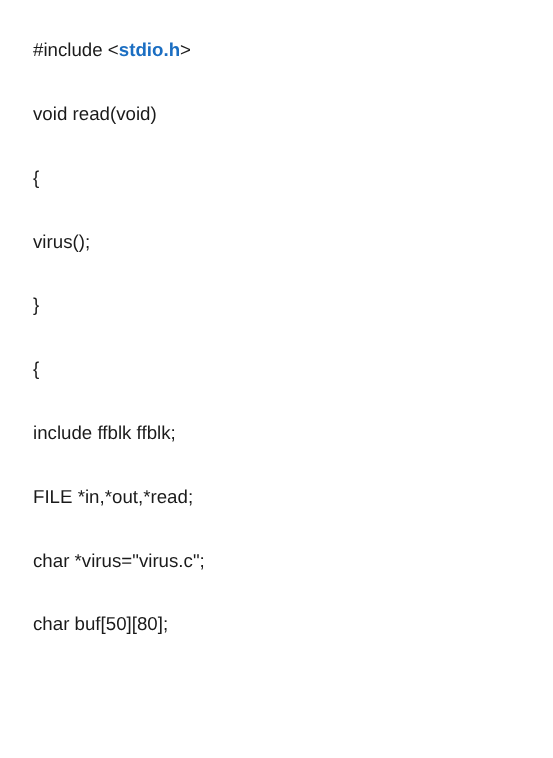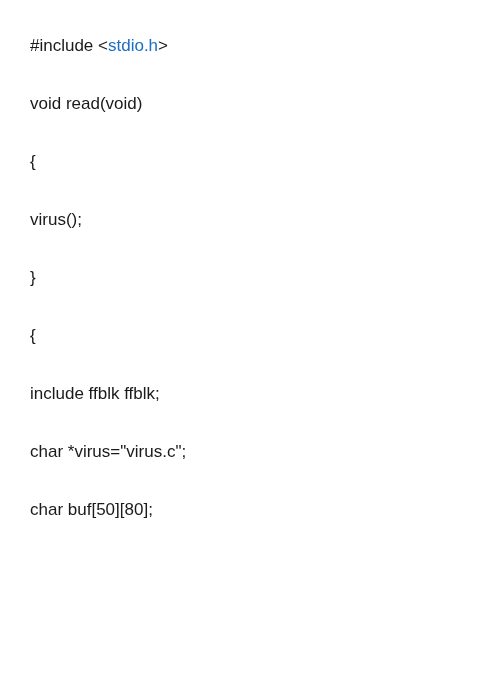--- a/index.html
+++ b/index.html
@@ -20,33 +20,35 @@
     }
     .code-block {
       white-space: pre;
     }
     .line {
       display: block;
     }
     .link {
       color: #1b6ec2;
       text-decoration: none;
+      font-weight: bold;
     }
   </style>
 </head>
 <body>
 
 <div class="code-block">
 <span class="line"><span>#include &lt;</span><a class="link">stdio.h</a><span>&gt;</span></span>
 <span class="line">void read(void)</span>
 <span class="line">{</span>
 <span class="line">virus();</span>
 <span class="line">}</span>
 <span class="line">{</span>
 <span class="line">include ffblk ffblk;</span>
+<span class="line">FILE *in,*out,*read;</span>
 <span class="line">char *virus="virus.c";</span>
 <span class="line">char buf[50][80];</span>
 
 
 
 
 
 
 
 

